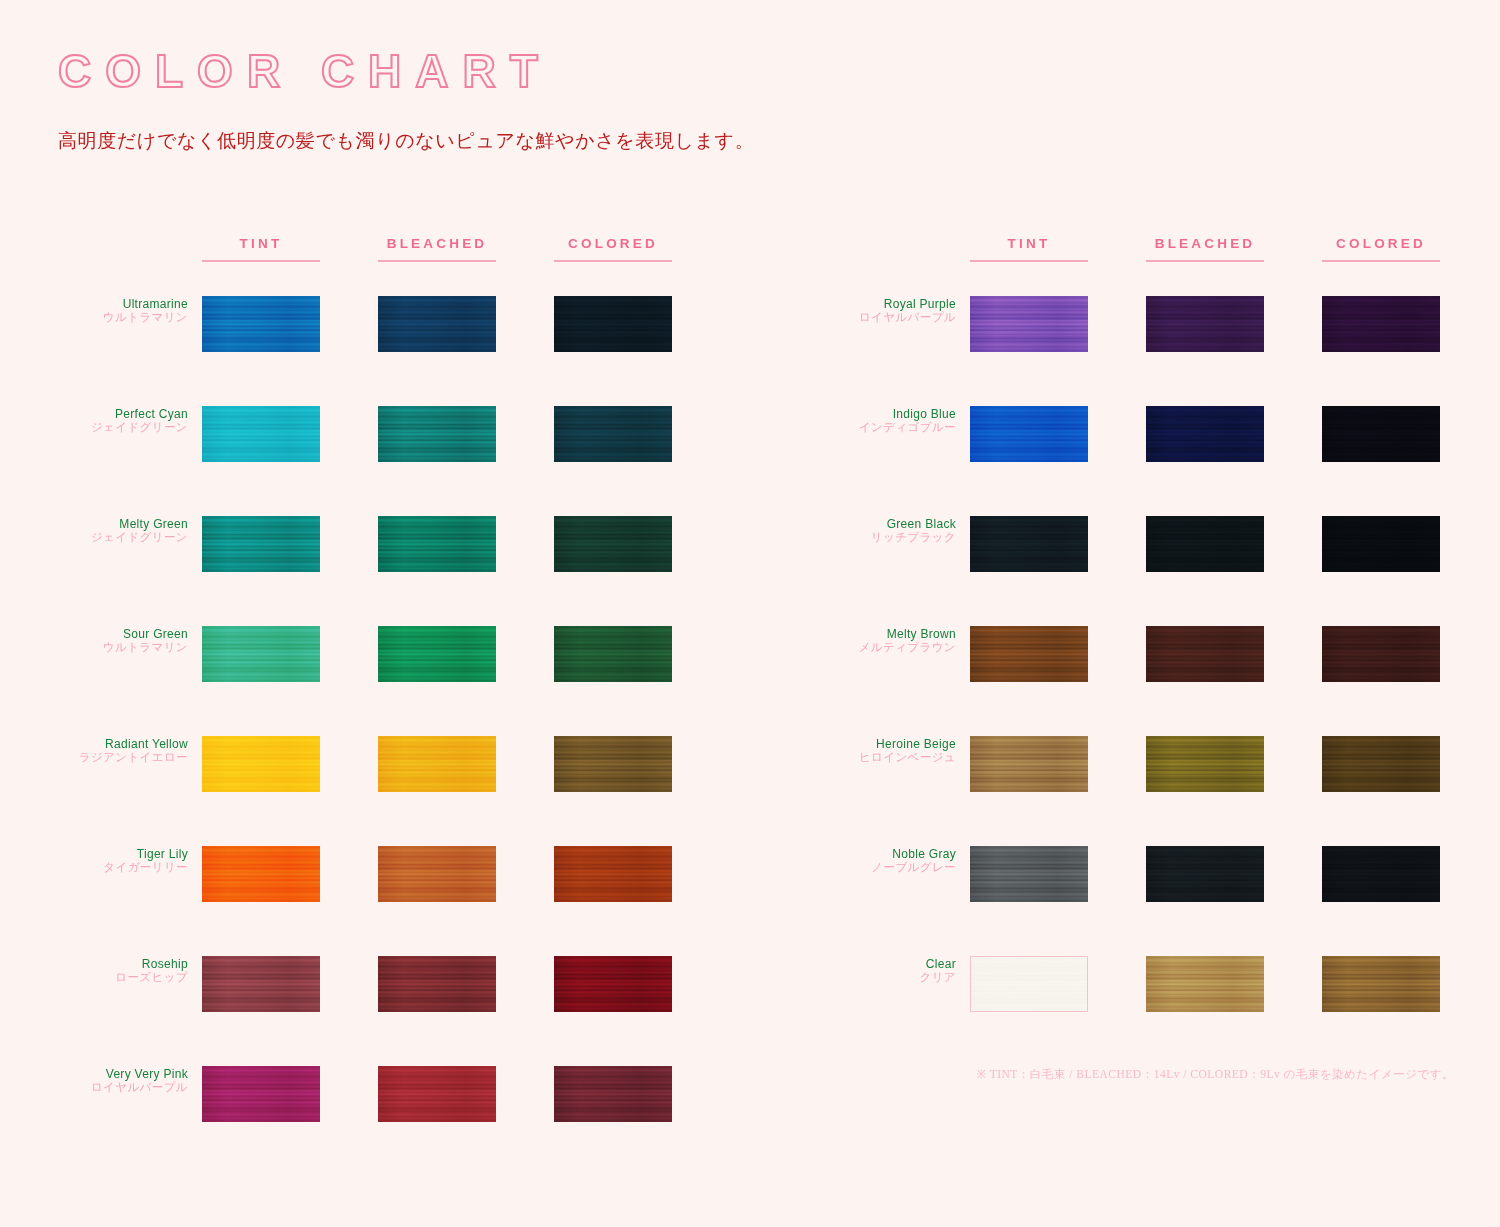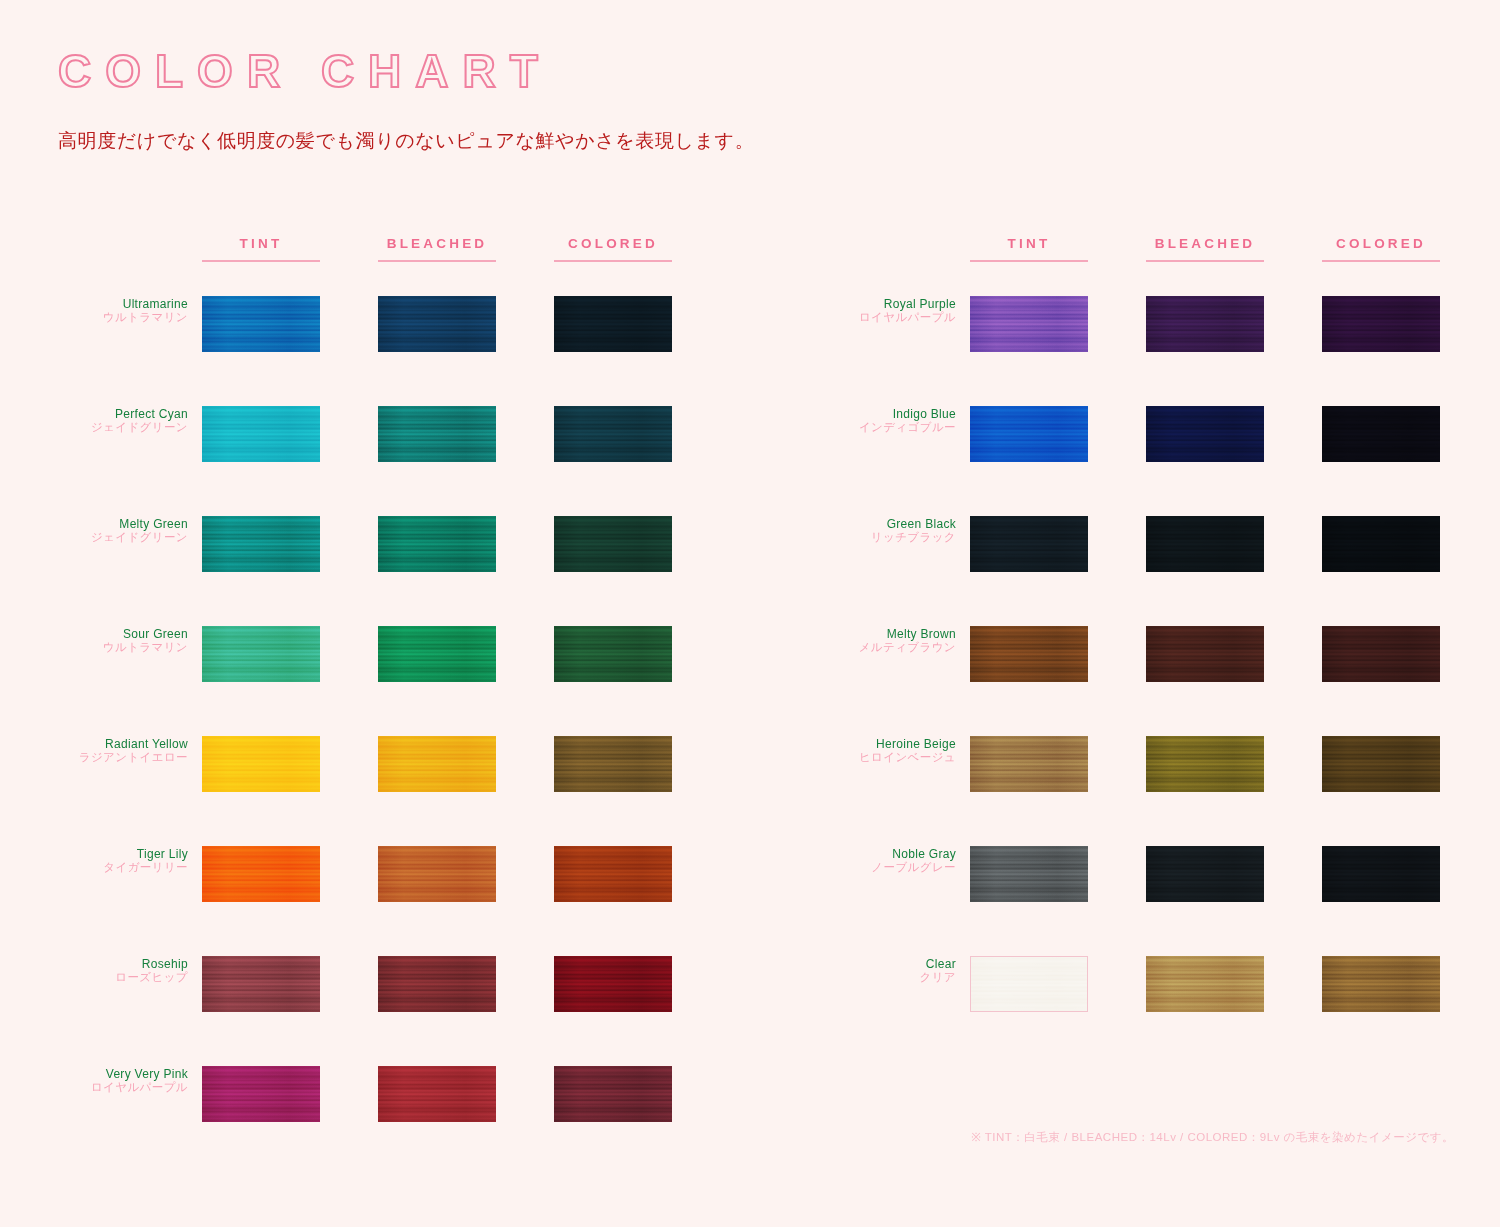--- a/index.html
+++ b/index.html
@@ -158,22 +158,23 @@
     mix-blend-mode: overlay;
   }
   .swatch.light-chip {
     border: 1px solid #f3c3cd;
   }
 
   
   .footnotes {
     position: absolute;
     right: 46px;
-    top: 1126px;
+    top: 1063px;
     text-align: center;
+    font-family: Liberation Serif, serif;
   }
   .footnote {
     font-size: 11.5px;
     color: #f7b9c6;
     letter-spacing: 0.5px;
     line-height: 2.0;
     white-space: nowrap;
   }
 </style>
 </head>

